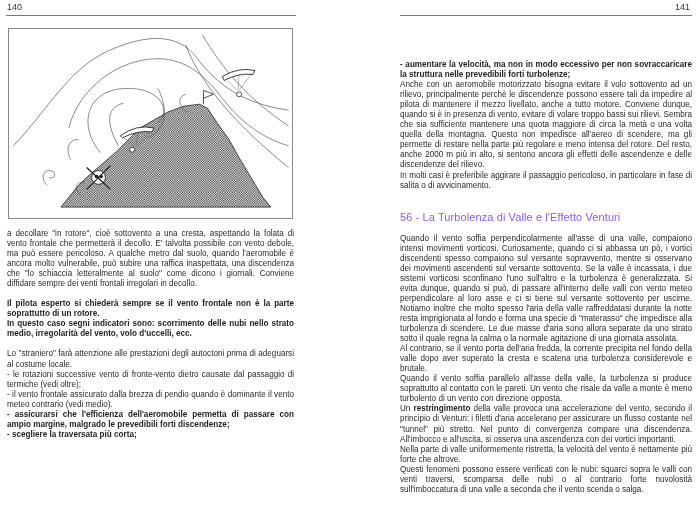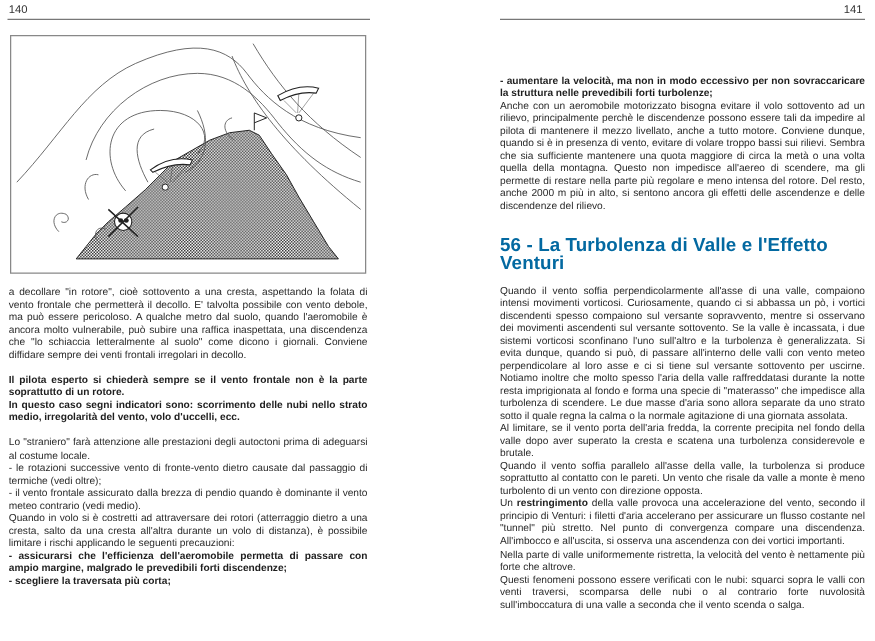--- a/index.html
+++ b/index.html
@@ -26,22 +26,22 @@
   .figure svg { width: 100%; height: 100%; display: block; }
 
   .text { position: absolute; font-size: 8.15px; line-height: 10.05px; text-align: justify; }
   .page-left .text { left: 7px; width: 287px; top: 229px; }
   .page-right .text { left: 52px; width: 292px; top: 20px; margin-top: 40px; }
   .text p { margin: 0; }
   .text .b { font-weight: bold; color: #1e1e1e; }
   .gap { height: 10px; }
   .gap-s { height: 9px; }
   .section-title {
-    font-size: 15px; font-weight: bold; line-height: 14px; margin: 0;
-    text-align: left; color: #0369a1; letter-spacing: 0.1px;
+    font-size: 11px; font-weight: normal; line-height: 14px; margin: 0;
+    text-align: left; color: #8b5cf6; letter-spacing: 0.1px;
   }
 </style>
 </head>
 <body>
 
 <div class="page page-left">
   <div class="folio">140</div>
   <div class="rule"></div>
 
   <div class="figure">
@@ -95,37 +95,37 @@
 
   <div class="text">
     <p>a decollare "in rotore", cioè sottovento a una cresta, aspettando la folata di vento frontale che permetterà il decollo. E' talvolta possibile con vento debole, ma può essere pericoloso. A qualche metro dal suolo, quando l'aeromobile è ancora molto vulnerabile, può subire una raffica inaspettata, una discendenza che "lo schiaccia letteralmente al suolo" come dicono i giornali. Conviene diffidare sempre dei venti frontali irregolari in decollo.</p>
     <div class="gap"></div>
     <p class="b">Il pilota esperto si chiederà sempre se il vento frontale non è la parte soprattutto di un rotore.</p>
     <p class="b">In questo caso segni indicatori sono: scorrimento delle nubi nello strato medio, irregolarità del vento, volo d'uccelli, ecc.</p>
     <div class="gap"></div>
     <p>Lo "straniero" farà attenzione alle prestazioni degli autoctoni prima di adeguarsi al costume locale.</p>
     <p>- le rotazioni successive vento di fronte-vento dietro causate dal passaggio di termiche (vedi oltre);</p>
     <p>- il vento frontale assicurato dalla brezza di pendio quando è dominante il vento meteo contrario (vedi medio).</p>
-    <p>Quando in volo si è costretti ad attraversare dei rotori (atterraggio dietro a una cresta, salto da una cresta all'altra durante un volo di distanza), è possibile limitare i rischi applicando le seguenti precauzioni:</p>
     <p class="b">- assicurarsi che l'efficienza dell'aeromobile permetta di passare con ampio margine, malgrado le prevedibili forti discendenze;</p>
     <p class="b">- scegliere la traversata più corta;</p>
   </div>
 </div>
 
 <div class="page page-right">
   <div class="folio">141</div>
   <div class="rule"></div>
 
   <div class="text">
     <p class="b">- aumentare la velocità, ma non in modo eccessivo per non sovraccaricare la struttura nelle prevedibili forti turbolenze;</p>
     <p>Anche con un aeromobile motorizzato bisogna evitare il volo sottovento ad un rilievo, principalmente perchè le discendenze possono essere tali da impedire al pilota di mantenere il mezzo livellato, anche a tutto motore. Conviene dunque, quando si è in presenza di vento, evitare di volare troppo bassi sui rilievi. Sembra che sia sufficiente mantenere una quota maggiore di circa la metà o una volta quella della montagna. Questo non impedisce all'aereo di scendere, ma gli permette di restare nella parte più regolare e meno intensa del rotore. Del resto, anche 2000 m più in alto, si sentono ancora gli effetti delle ascendenze e delle discendenze del rilievo.</p>
+    <p>In molti casi è preferibile aggirare il passaggio pericoloso, in particolare in fase di salita o di avvicinamento.</p>
     <div class="gap"></div>
       <div class="gap-s"></div>
     <h2 class="section-title">56 - La Turbolenza di Valle e l'Effetto Venturi</h2>
     <div class="gap"></div>
     <p>Quando il vento soffia perpendicolarmente all'asse di una valle, compaiono intensi movimenti vorticosi. Curiosamente, quando ci si abbassa un pò, i vortici discendenti spesso compaiono sul versante sopravvento, mentre si osservano dei movimenti ascendenti sul versante sottovento. Se la valle è incassata, i due sistemi vorticosi sconfinano l'uno sull'altro e la turbolenza è generalizzata. Si evita dunque, quando si può, di passare all'interno delle valli con vento meteo perpendicolare al loro asse e ci si tiene sul versante sottovento per uscirne. Notiamo inoltre che molto spesso l'aria della valle raffreddatasi durante la notte resta imprigionata al fondo e forma una specie di "materasso" che impedisce alla turbolenza di scendere. Le due masse d'aria sono allora separate da uno strato sotto il quale regna la calma o la normale agitazione di una giornata assolata.</p>
-    <p>Al limitare, se il vento porta dell'aria fredda, la corrente precipita nel fondo della valle dopo aver superato la cresta e scatena una turbolenza considerevole e brutale.</p>
+    <p>Al contrario, se il vento porta dell'aria fredda, la corrente precipita nel fondo della valle dopo aver superato la cresta e scatena una turbolenza considerevole e brutale.</p>
     <p>Quando il vento soffia parallelo all'asse della valle, la turbolenza si produce soprattutto al contatto con le pareti. Un vento che risale da valle a monte è meno turbolento di un vento con direzione opposta.</p>
     <p><span>Un </span><span class="b">restringimento</span><span> della valle provoca una accelerazione del vento, secondo il principio di Venturi: i filetti d'aria accelerano per assicurare un flusso costante nel "tunnel" più stretto. Nel punto di convergenza compare una discendenza. All'imbocco e all'uscita, si osserva una ascendenza con dei vortici importanti.</span></p>
     <p>Nella parte di valle uniformemente ristretta, la velocità del vento è nettamente più forte che altrove.</p>
     <p>Questi fenomeni possono essere verificati con le nubi: squarci sopra le valli con venti traversi, scomparsa delle nubi o al contrario forte nuvolosità sull'imboccatura di una valle a seconda che il vento scenda o salga.</p>
   </div>
 </div>
 
 </body></html>

